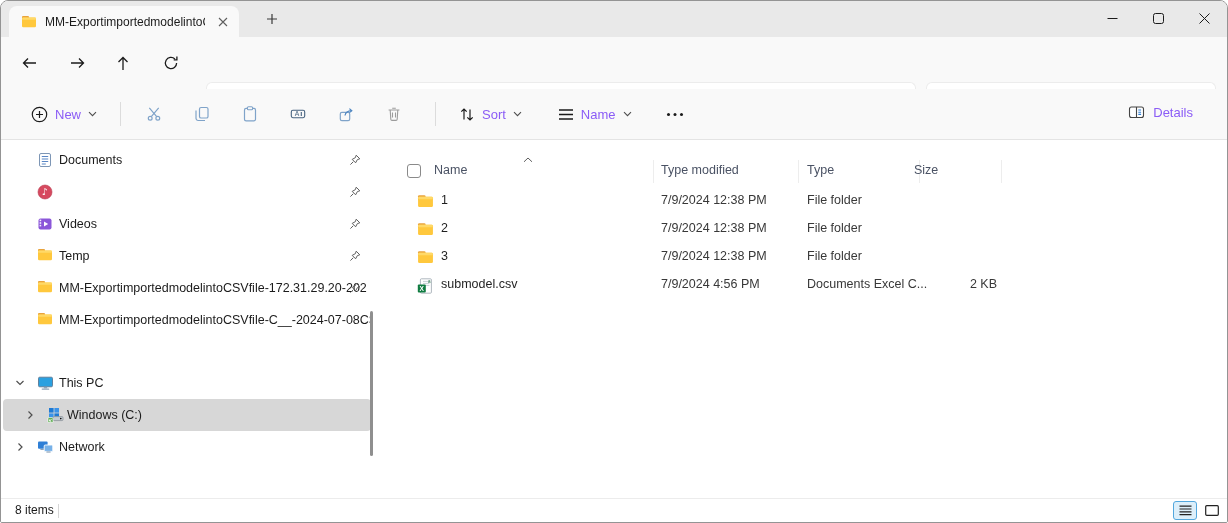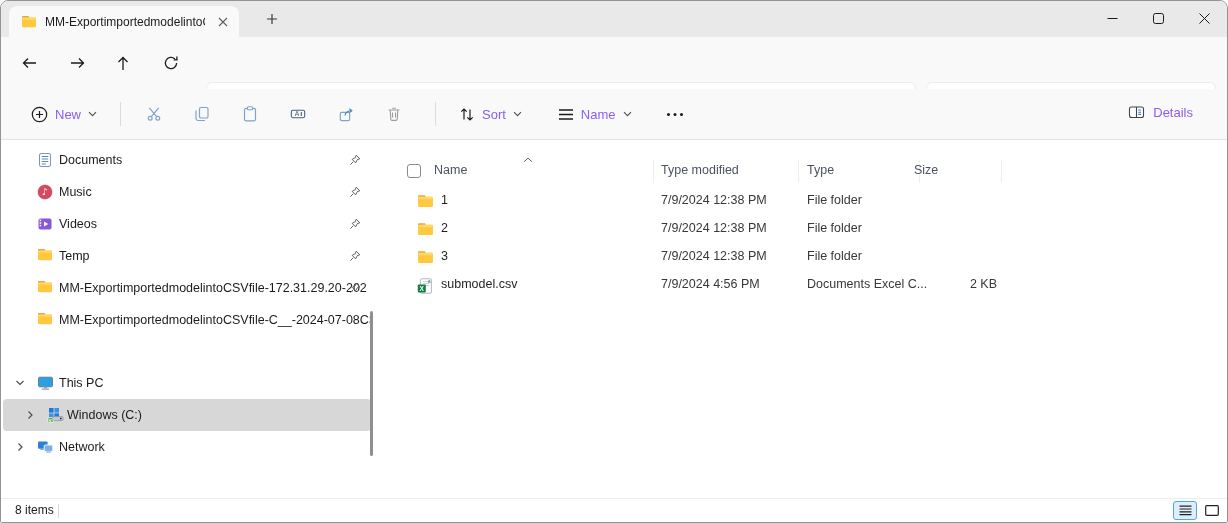--- a/index.html
+++ b/index.html
@@ -313,21 +313,20 @@
       </div>
 
       <div class="side-row">
         <span class="sicon">
           <svg width="16" height="16" viewBox="0 0 16 16">
               <circle cx="8" cy="8" r="7" fill="#d6495f"></circle>
               <circle cx="8" cy="8" r="7" fill="none" stroke="#b93a50" stroke-width="0.6"></circle>
               <text x="8" y="11.4" font-size="9.5" fill="#fff" text-anchor="middle" font-family="DejaVu Sans, sans-serif">♪</text>
             </svg>
         </span>
-        <span class="side-label">Music</span>
         <span class="pin">
           <svg width="12" height="12" viewBox="0 0 12 12">
               <path d="M7.2 1.2 L10.8 4.8 L8.4 5.6 L6.6 8.8 L3.2 5.4 L6.4 3.6 Z" fill="none" stroke="#5f5f5f" stroke-width="1"></path>
               <path d="M4.2 7.8 L1.4 10.6" stroke="#5f5f5f" stroke-width="1"></path>
             </svg>
         </span>
       </div>
 
       <div class="side-row">
         <span class="sicon">

